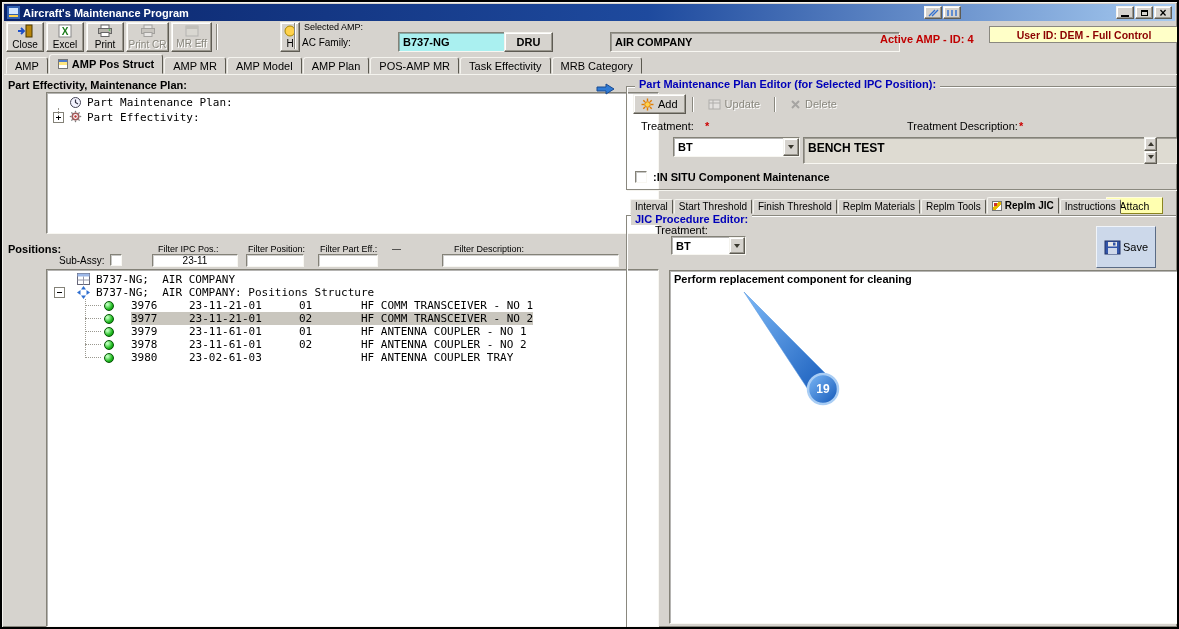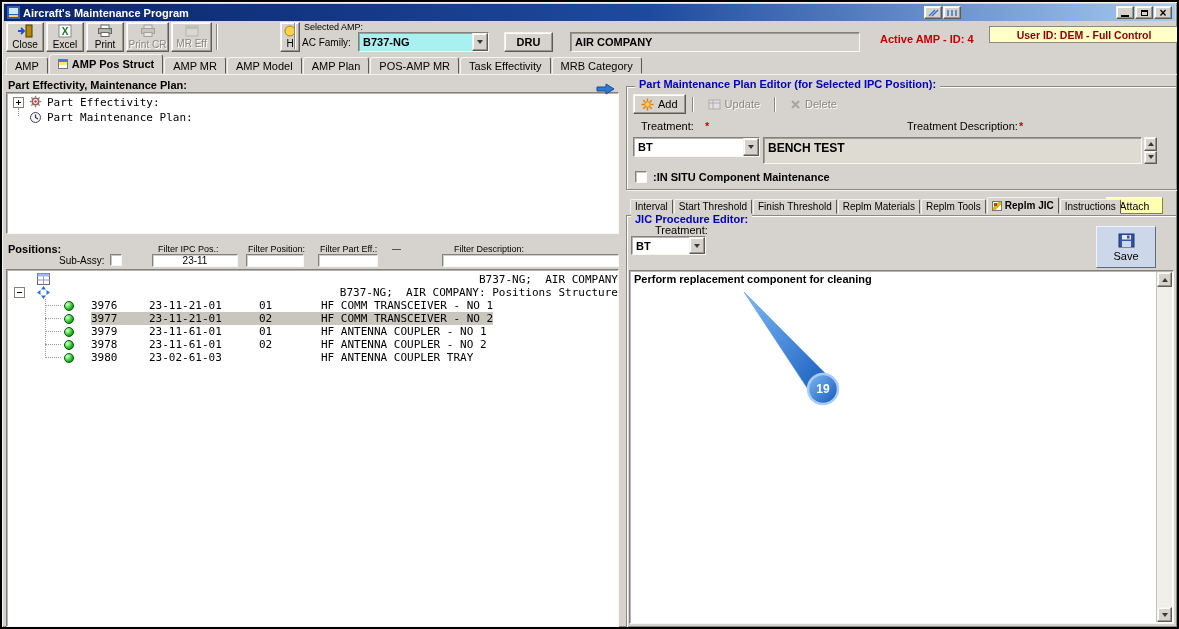--- a/index.html
+++ b/index.html
@@ -6,21 +6,21 @@
   html,body { background:#7a96b8; }
   .win { position:relative; width:1179px; height:629px; background:#d6d3ce;
          font-family:"Liberation Sans",sans-serif; font-size:11px; color:#000;
          overflow:hidden; cursor:default;
          border:2px solid #000000; box-shadow: inset 1px 1px 0 #f4f3ee, inset -1px -1px 0 #8a887f; }
 
   
   .raised { background:#d6d3ce; border:1px solid; border-color:#f4f3ee #5e5b53 #5e5b53 #f4f3ee;
             box-shadow: inset -1px -1px 0 #9a978e, inset 1px 1px 0 #fff; }
   .sunken { border:1px solid; border-color:#848278 #f8f7f2 #f8f7f2 #848278;
-            box-shadow: inset 1px 1px 0 rgba(70,68,62,.4); }
+            box-shadow: inset 1px 1px 0 rgba(70,68,62,.4); margin-left: 40px; }
   .tri-up   { width:0;height:0;border-left:3px solid transparent;border-right:3px solid transparent;border-bottom:4px solid #3a382f; }
   .tri-down { width:0;height:0;border-left:3px solid transparent;border-right:3px solid transparent;border-top:4px solid #3a382f; }
 
   
   .titlebar { position:absolute; left:2px; top:2px; right:2px; height:17px;
               background:linear-gradient(90deg,#0a246a 0%,#1e4a9e 55%,#a6caf0 100%);
               display:flex; align-items:center; padding:0 3px; gap:3px; }
   .title-text { color:#fff; font-weight:bold; font-size:11px; white-space:nowrap; }
   .title-extras { position:absolute; left:920px; top:2px; display:flex; gap:1px; }
   .tbtn { width:18px; height:13px; display:flex; align-items:center; justify-content:center; }
@@ -79,21 +79,21 @@
   .checkbox { width:12px; height:12px; background:#fff; border:1px solid; border-color:#848278 #f8f7f2 #f8f7f2 #848278;
               box-shadow: inset 1px 1px 0 rgba(70,68,62,.3); }
   .flabel { position:absolute; top:242px; font-size:9px; white-space:nowrap; }
   .ffield { position:absolute; top:252px; height:13px; background:#fff; font-size:10px; padding:0 2px;
             border:1px solid; border-color:#848278 #f8f7f2 #f8f7f2 #848278;
             box-shadow: inset 1px 1px 0 rgba(70,68,62,.25); font-family:"Liberation Sans",sans-serif; outline:none; }
 
   .tree2 { position:absolute; left:4px; top:267px; width:613px; height:358px; background:#fff;
            font-family:"DejaVu Sans Mono",monospace; font-size:11px; padding-top:3px; overflow:hidden; }
   .prow { position:relative; height:13px; display:flex; align-items:center; white-space:pre; }
-  .prow.root, .prow.branch { padding-left:49px;justify-content:flex-end; }
+  .prow.root, .prow.branch { padding-left:49px; }
   .prow.child { padding-left:57px; }
   .prow.child::before { content:''; position:absolute; left:38px; top:6px; width:16px; border-top:1px dotted #9a988f; }
   .vguide2 { position:absolute; left:38px; top:29px; height:59px; border-left:1px dotted #9a988f; }
   .rowicon { position:absolute; left:30px; top:0; }
   .ball { width:10px; height:10px; border-radius:50%; flex:0 0 auto; margin-right:17px;
           background:radial-gradient(circle at 30% 30%, #b8ffb8 10%, #22bb22 60%, #007700); border:1px solid #055505; }
   .c-id  { display:inline-block; width:58px; }
   .c-ipc { display:inline-block; width:110px; }
   .c-pos { display:inline-block; width:62px; }
   .ptxt { display:inline-flex; }
@@ -123,21 +123,21 @@
   .stab { height:15px; display:inline-flex; align-items:center; gap:3px; padding:0 4px; font-size:10px;
           background:#d6d3ce; border:1px solid; border-color:#f4f3ee #5a584f #d6d3ce #f4f3ee;
           border-radius:2px 2px 0 0; margin-right:1px; white-space:nowrap; }
   .stab.active { height:17px; font-weight:bold; }
   .attach-btn { position:absolute; left:1104px; top:195px; width:57px; height:17px; background:#ffffb0;
                 border:1px solid; border-color:#fffce0 #8a8420 #8a8420 #fffce0; font-size:10.5px;
                 display:flex; align-items:center; justify-content:center; }
 
   .save-btn { position:absolute; left:1094px; top:224px; width:60px; height:42px; background:#ccd8ea;
               border:1px solid; border-color:#f0f4fa #5a6b85 #5a6b85 #f0f4fa;
-              display:flex; flex-direction:column; align-items:center; justify-content:center; gap:2px; }
+              display:flex; align-items:center; justify-content:center; gap:2px; }
   .jic-editor { position:absolute; left:627px; top:268px; width:545px; height:354px; background:#fff; }
   .jic-content { position:absolute; left:4px; top:2px; right:20px; font-weight:bold;
                  font-family:"Liberation Sans",sans-serif; }
   .vscroll { position:absolute; right:1px; top:1px; bottom:1px; width:16px; background:#f0efe9; border-left:1px solid #c8c5bd; }
   .sbtn { position:absolute; left:0; width:15px; height:15px; display:flex; align-items:center; justify-content:center; }
   #sb-up { top:0; } #sb-down { bottom:0; }
   .callout { position:absolute; left:627px; top:268px; width:545px; height:354px; pointer-events:none; z-index:6; }
 </style>
 </head>
 <body>
@@ -268,44 +268,44 @@
       </div>
       <div class="tab">
         <span>MRB Category</span>
       </div>
     </div>
   <div class="client"></div>
 
   <span class="pp-label">Part Effectivity, Maintenance Plan:</span>
 
   <div class="tree1 sunken">
+    <div class="t1row">
+      <svg class="rowicon" style="left:22px;top:1px" width="13" height="13">
+          <circle cx="6.5" cy="6.5" r="5" fill="#f4f4ff" stroke="#445"></circle>
+          <path d="M6.5 3.5 V6.5 L9 8" stroke="#334" stroke-width="1.2" fill="none"></path>
+        </svg>
+      <span>Part Maintenance Plan:</span>
+    </div>
     <div class="t1row">
       <span class="expbox" style="left:6px;top:2px"><span class="h"></span><span class="v"></span></span>
       <svg class="rowicon" style="left:22px" width="13" height="13">
           <circle cx="6.5" cy="6.5" r="3.2" fill="none" stroke="#a05a5a" stroke-width="1.6"></circle>
           <g stroke="#7d7d7d" stroke-width="1.3">
             <line x1="6.5" y1="0.8" x2="6.5" y2="2.6"></line>
             <line x1="6.5" y1="10.4" x2="6.5" y2="12.2"></line>
             <line x1="0.8" y1="6.5" x2="2.6" y2="6.5"></line>
             <line x1="10.4" y1="6.5" x2="12.2" y2="6.5"></line>
             <line x1="2.4" y1="2.4" x2="3.7" y2="3.7"></line>
             <line x1="9.3" y1="9.3" x2="10.6" y2="10.6"></line>
             <line x1="2.4" y1="10.6" x2="3.7" y2="9.3"></line>
             <line x1="9.3" y1="3.7" x2="10.6" y2="2.4"></line>
           </g>
           <circle cx="6.5" cy="6.5" r="1.2" fill="#c03030"></circle>
         </svg>
       <span>Part Effectivity:</span>
-    </div>
-    <div class="t1row">
-      <svg class="rowicon" style="left:22px;top:1px" width="13" height="13">
-          <circle cx="6.5" cy="6.5" r="5" fill="#f4f4ff" stroke="#445"></circle>
-          <path d="M6.5 3.5 V6.5 L9 8" stroke="#334" stroke-width="1.2" fill="none"></path>
-        </svg>
-      <span>Part Maintenance Plan:</span>
     </div>
     <div class="t1guide"></div>
   </div>
 
   <span class="positions-label">Positions:</span>
   <span class="subassy-label">Sub-Assy:</span>
   <span class="checkbox" style="position:absolute;left:108px;top:252px"></span>
 
   <span class="flabel" style="left:156px">Filter IPC Pos.:</span>
   <span class="flabel" style="left:246px">Filter Position:</span>

